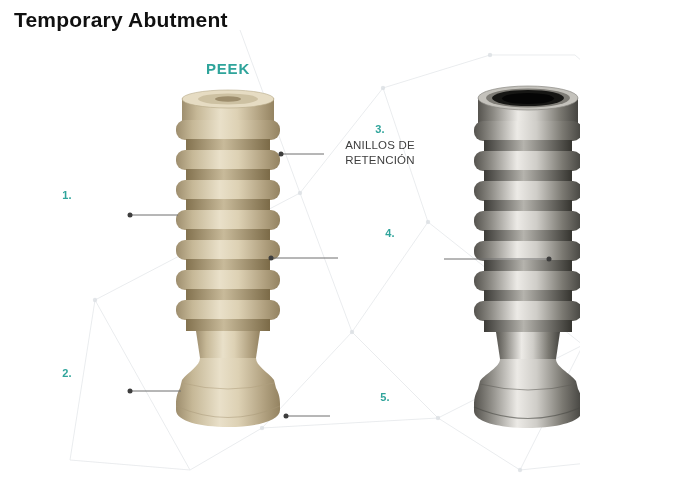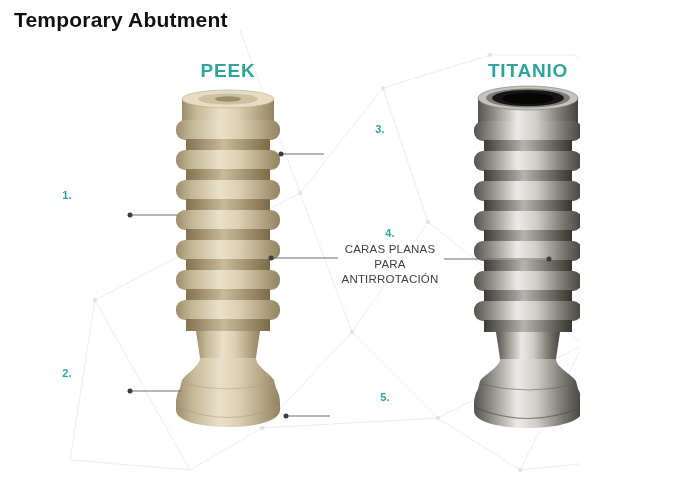--- a/index.html
+++ b/index.html
@@ -8,21 +8,21 @@
     position:relative; width:580px; height:500px; background:#ffffff;
     overflow:hidden;
   }
   .title {
     position:absolute; left:14px; top:8px;
     font-size:21px; font-weight:800; color:#101010; letter-spacing:0.2px;
     z-index:5;
   }
   .prod-label {
     position:absolute; top:60px; text-align:center;
-    font-size:19px; font-weight:700; letter-spacing:0.8px;
+    font-size:15px; font-weight:700; letter-spacing:0.8px;
     color:#2fa49b; z-index:5;
   }
   .prod-label.left  { left:168px; width:120px; }
   .prod-label.right { left:466px; width:124px; }
   .mesh, .leaders, .abutment, .dim-line { position:absolute; }
   .mesh { left:0; top:0; z-index:0; }
   .leaders { left:0; top:0; z-index:2; }
   .abutment.peek { left:168px; top:88px; z-index:1; }
   .abutment.ti   { left:466px; top:83px; z-index:1; }
   .annotation {
@@ -70,21 +70,20 @@
       <circle cx="636" cy="458" r="2.2"></circle>
         <circle cx="95" cy="300" r="2.2"></circle>
       <circle cx="660" cy="130" r="2.2"></circle>
         <circle cx="490" cy="55" r="2.2"></circle>
     </g>
   </svg>
 
   <h1 class="title">Temporary Abutment</h1>
 
   <div class="prod-label left">PEEK</div>
-  <div class="prod-label right">TITANIO</div>
 
   <svg class="abutment peek" width="120" height="346" viewBox="0 0 120 346">
     <defs>
       <linearGradient id="pkB" x1="0" y1="0" x2="1" y2="0">
         <stop offset="0" stop-color="#9e8e6e"></stop>
           <stop offset="0.16" stop-color="#c6b897"></stop>
         <stop offset="0.42" stop-color="#e9e0c9"></stop>
           <stop offset="0.6" stop-color="#ddd1b4"></stop>
         <stop offset="0.84" stop-color="#b2a281"></stop>
           <stop offset="1" stop-color="#948361"></stop>
@@ -184,24 +183,24 @@
   </svg>
 
   <div class="annotation ann-1">
     <span class="num">1.</span>
   </div>
   <div class="annotation ann-2">
     <span class="num">2.</span>
   </div>
   <div class="annotation ann-3">
     <span class="num">3.</span>
+    <div>ANILLOS DE RETENCIÓN</div>
   </div>
   <div class="annotation ann-4">
     <span class="num">4.</span>
-    <div>CARAS PLANAS PARA ANTIRROTACIÓN</div>
   </div>
   <div class="annotation ann-5">
     <span class="num">5.</span>
   </div>
 
   <svg class="dim-line" width="22" height="352" viewBox="0 0 22 352">
     <line x1="9" y1="8" x2="9" y2="344" stroke="#2fa49b" stroke-width="1.3"></line>
     <polygon points="9,1 5,10 13,10" fill="#2fa49b"></polygon>
     <polygon points="9,351 5,342 13,342" fill="#2fa49b"></polygon>
   </svg>

